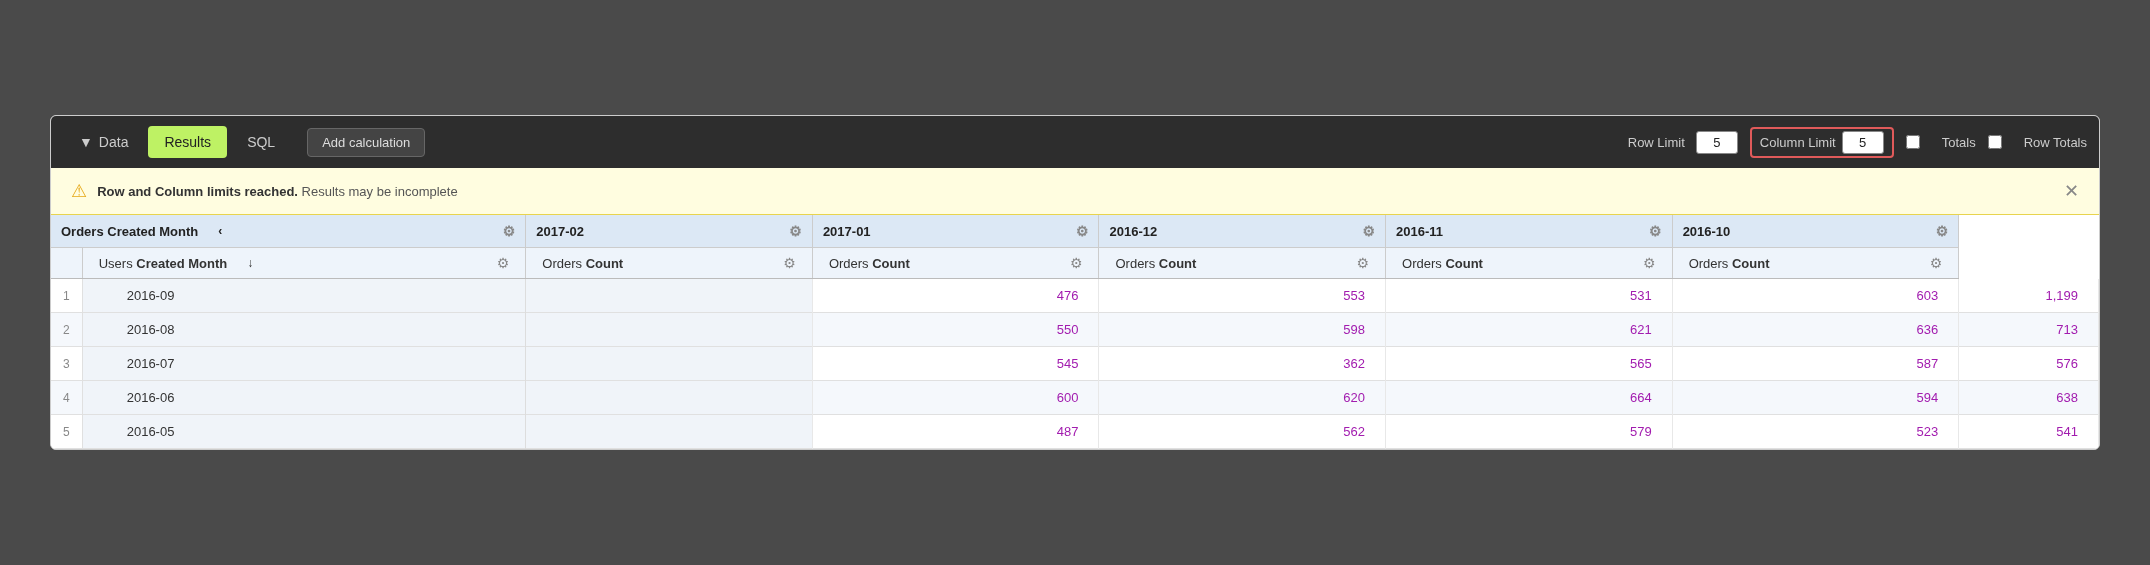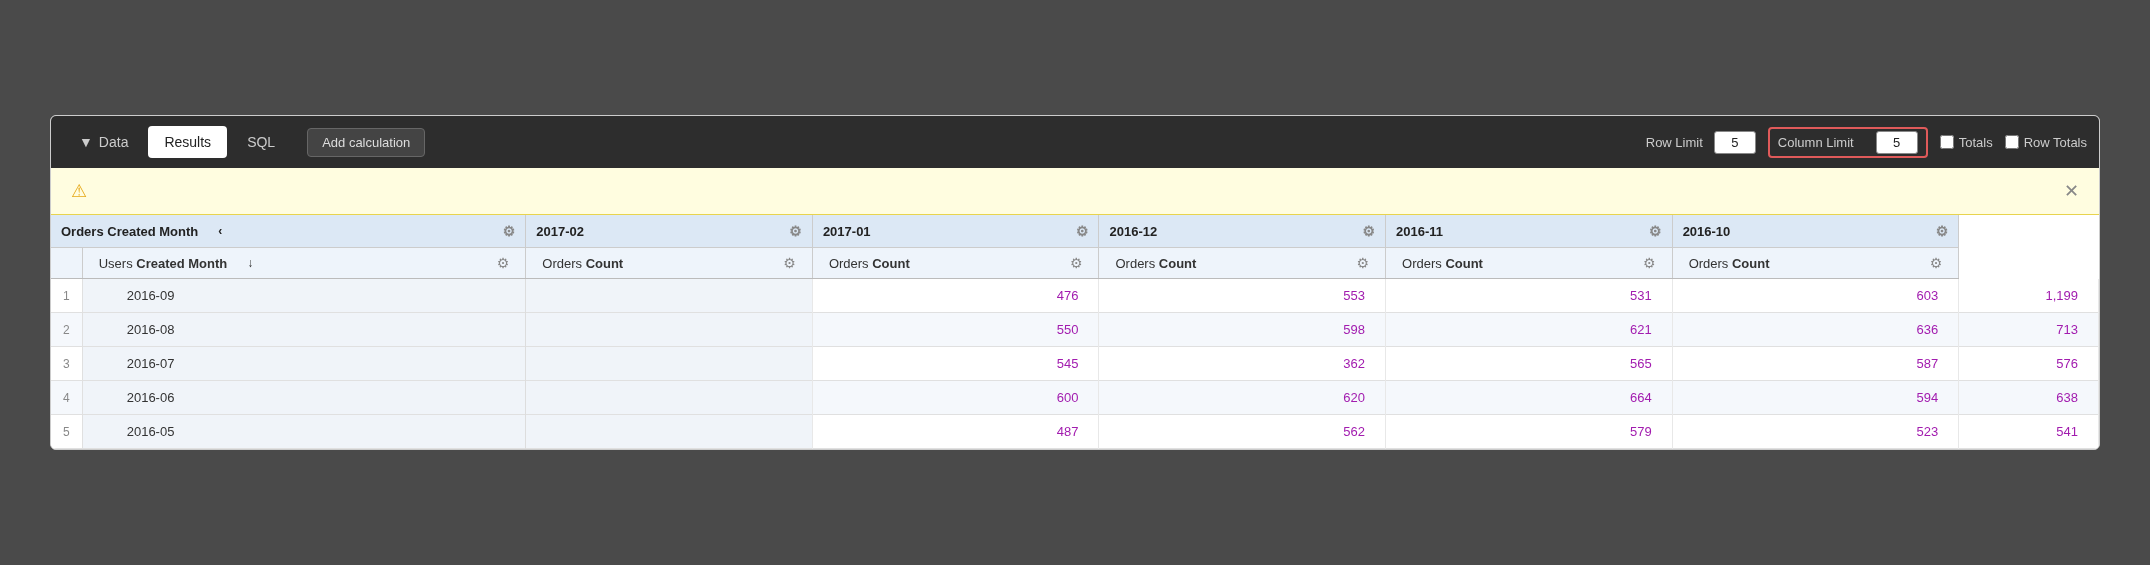--- a/index.html
+++ b/index.html
@@ -33,21 +33,21 @@
       border-radius: 4px;
       cursor: pointer;
       color: #ccc;
       font-size: 14px;
       font-weight: 500;
       display: flex;
       align-items: center;
       gap: 6px;
     }
     .tab.active {
-      background: #ffffff;
+      background: #bef264;
       color: #222;
     }
     .tab-data {
       color: #ccc;
     }
     .btn-add-calc {
       background: #444;
       border: 1px solid #666;
       color: #ddd;
       padding: 6px 14px;
@@ -75,29 +75,29 @@
       border: 1px solid #888;
       border-radius: 3px;
       background: #fff;
       color: #222;
       font-size: 13px;
       text-align: center;
     }
     .column-limit-group {
       display: flex;
       align-items: center;
-      gap: 22px;
+      gap: 6px;
       border: 2px solid #e05a5a;
       border-radius: 4px;
       padding: 2px 8px;
     }
     .checkbox-group {
       display: flex;
       align-items: center;
-      gap: 5px;
+      gap: 22px;
       color: #ccc;
       font-size: 13px;
     }
     .checkbox-group input[type=checkbox] {
       width: 14px;
       height: 14px;
       cursor: pointer;
     }
     
     .warning-banner {
@@ -241,20 +241,24 @@
       </div>
       <div class="checkbox-group">
         <input type="checkbox" id="row-totals-cb" style="">
         <label for="row-totals-cb">Row Totals</label>
       </div>
     </div>
   </div>
 
   <div class="warning-banner">
     <span class="warning-icon">⚠</span>
+    <span class="warning-text">
+      <strong>Row and Column limits reached.</strong>
+      <span> Results may be incomplete</span>
+    </span>
     <span class="warning-close">✕</span>
   </div>
 
   <div class="table-wrap">
     <table>
       <thead>
 
         <tr class="pivot-header">
           <th colspan="2">
             <div class="th-inner">

